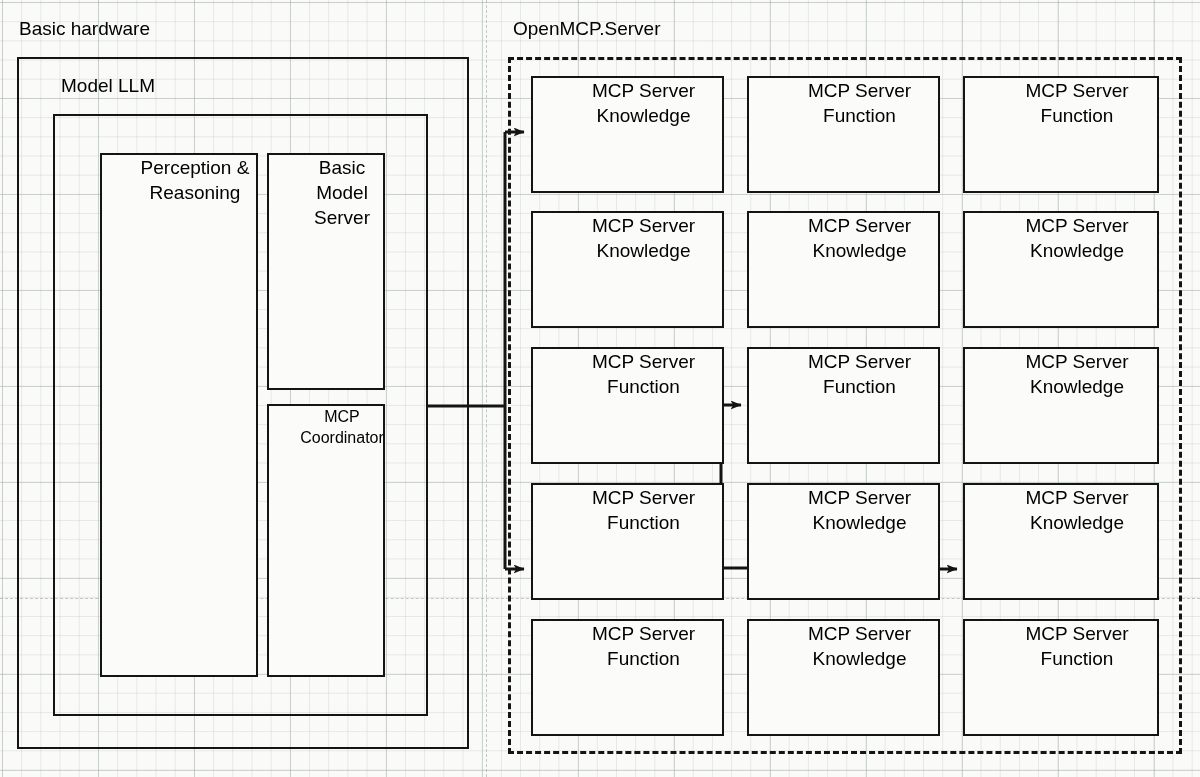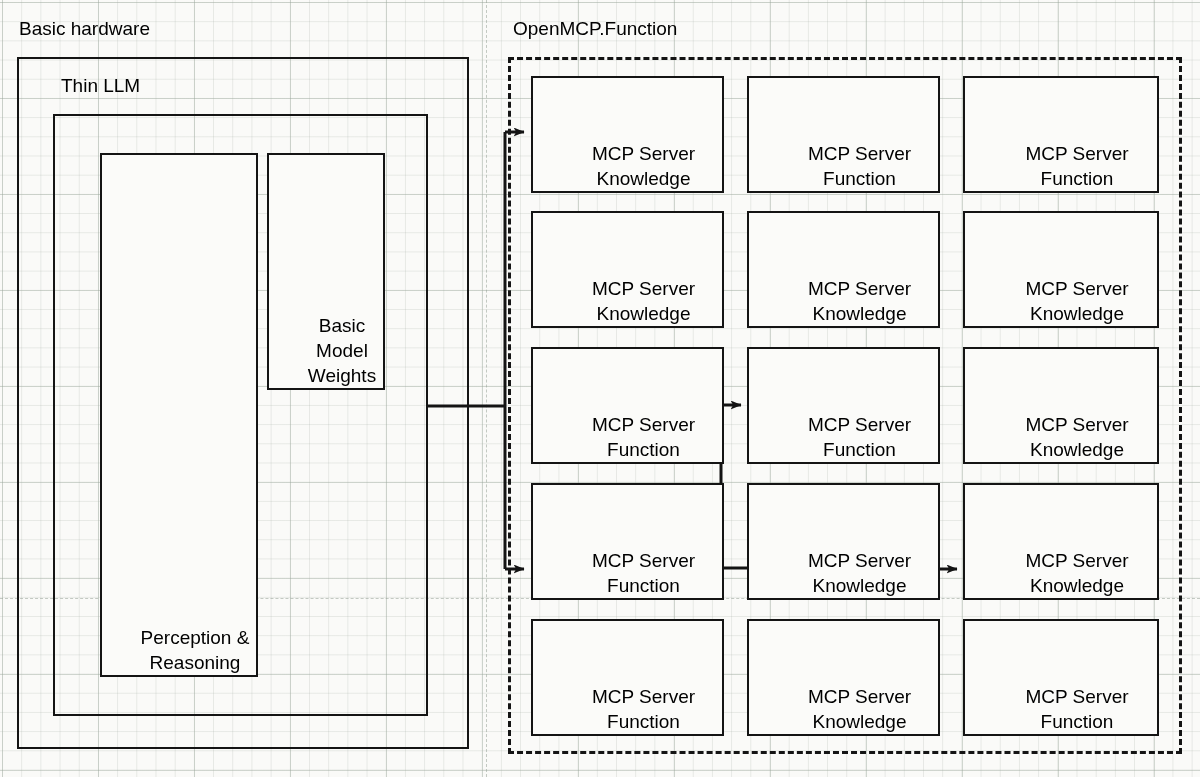--- a/index.html
+++ b/index.html
@@ -64,21 +64,21 @@
   }
   .dashed-box {
     border: 3px dashed #141414;
     background: transparent;
   }
 
   .node {
     border: 2.5px solid #141414;
     background: #fbfbf9;
     display: flex;
-    align-items: flex-end;
+    align-items: flex-start;
     justify-content: center;
     text-align: center;
     padding-left: 32px;
   }
   .node-text {
     font-size: 19px;
     line-height: 25px;
     white-space: pre-line;
   }
   .label-text {
@@ -103,37 +103,41 @@
 
 <div id="canvas">
 
   <div class="guide-h" style="top:598px;"></div>
   <div class="guide-v" style="left:486px;"></div>
 
   <div class="abs group-label" style="left:19px; top:18px;">Basic hardware</div>
 
   <div class="abs solid-box" style="left:17px; top:57px; width:452px; height:692px;"></div>
 
-  <div class="abs group-label" style="left:61px; top:75px;">Thin LLM</div>
+  <div class="abs group-label" style="left:61px; top:75px;">Model LLM</div>
 
   <div class="abs inner-box" style="left:53px; top:114px; width:375px; height:602px;"></div>
 
   <div class="abs node" style="left:100px; top:153px; width:158px; height:524px;">
     <span class="label-text">Perception &amp;
 Reasoning</span>
   </div>
 
   <div class="abs node" style="left:267px; top:153px; width:118px; height:237px;">
     <span class="label-text">Basic
 Model
-Weights</span>
-  </div>
-
-
-  <div class="abs group-label" style="left:513px; top:18px;">OpenMCP.Function</div>
+Server</span>
+  </div>
+
+  <div class="abs node" style="left:267px; top:404px; width:118px; height:273px;">
+    <span class="label-text small">MCP
+Coordinator</span>
+  </div>
+
+  <div class="abs group-label" style="left:513px; top:18px;">OpenMCP.Server</div>
 
   <div class="abs dashed-box" style="left:508px; top:57px; width:674px; height:697px;"></div>
 
   <div class="abs node" style="left:531px; top:76px; width:193px; height:117px;">
     <span class="node-text">MCP Server
 Knowledge</span>
   </div>
   <div class="abs node" style="left:747px; top:76px; width:193px; height:117px;">
     <span class="node-text">MCP Server
 Function</span>

